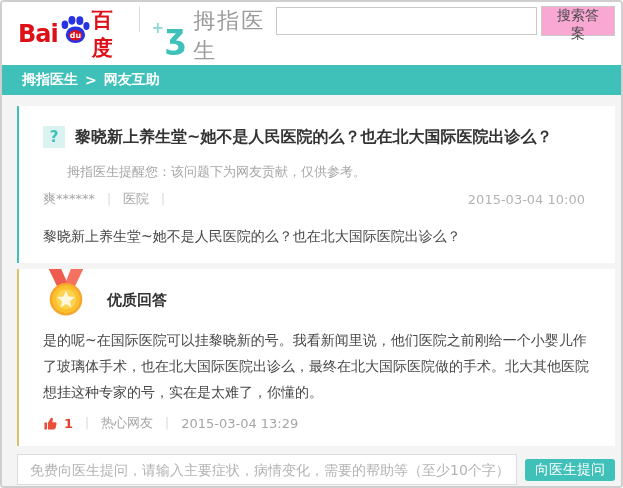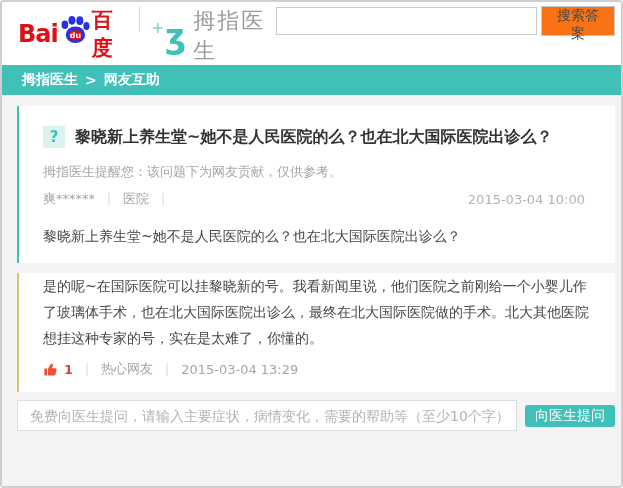--- a/index.html
+++ b/index.html
@@ -25,21 +25,21 @@
   .thumb-glyph { color:var(--teal,#3fc0b8); font-size:33px; font-weight:bold; line-height:1; margin-right:7px; }
   .product-name { color:#9b9b9b; font-size:22px; letter-spacing:2px; }
   .search { margin-left:auto; display:flex; align-items:center; }
   .search input {
     width:290px; height:28px; border:1px solid #c9c9c9;
     padding:0 8px; font-size:13px; outline:none; color:#333;
     font-family:inherit;
   }
   .search-btn {
     height:30px; padding:0 11px; margin-left:4px;
-    background:#f97316; border:1px solid #c9c9c9;
+    background:#f9a8d4; border:1px solid #c9c9c9;
     color:#4a4a4a; font-size:14px; cursor:pointer; font-family:inherit;
   }
 
   
   .breadcrumb {
     height:30px; background:var(--teal,#3fc0b8); color:#fff;
     display:flex; align-items:center; padding-left:20px;
     font-size:14px; font-weight:bold;
   }
   .breadcrumb .crumb { cursor:pointer; }
@@ -52,21 +52,21 @@
   .q-card { border-left:2px solid var(--teal,#3fc0b8); padding:20px 20px 16px 24px; }
   .title-row { display:flex; align-items:center; }
   .q-badge {
     width:22px; height:22px; flex:0 0 22px;
     background:var(--teal_light,#daf2f0); color:var(--teal,#3fc0b8);
     font-weight:bold; font-size:15px;
     display:flex; align-items:center; justify-content:center;
     margin-right:10px;
   }
   .q-title { font-size:16px; font-weight:bold; color:#333; }
-  .notice { margin-top:15px; font-size:13px; color:#a6a6a6; }
+  .notice { margin-top:15px; font-size:13px; color:#a6a6a6;margin-left:24px; }
   .meta { margin-top:9px; display:flex; align-items:center; font-size:13px; color:#a6a6a6; }
   .meta .time { margin-left:auto; padding-right:10px; color:#b3b3b3;text-align:center; }
   .q-body { margin-top:17px; font-size:14px; color:#484848; line-height:22px; }
 
   .a-card { margin-top:6px; border-left:2px solid var(--gold,#d9c26c); padding:0 20px 14px 24px; }
   .a-head { display:flex; align-items:flex-end; }
   .medal { width:46px; height:48px; flex:0 0 46px; }
   .a-badge-label { font-size:15px; font-weight:bold; color:#333; margin:0 0 7px 18px; }
   .a-body { margin-top:10px; font-size:14px; color:#484848; line-height:26px; }
   .a-foot { margin-top:9px; display:flex; align-items:center; font-size:13px; color:#a6a6a6; }
@@ -141,20 +141,31 @@
         <span>爽******</span>
         <span class="sep">|</span>
         <span>医院</span>
         <span class="sep">|</span>
         <span class="time">2015-03-04 10:00</span>
       </div>
       <div class="q-body">黎晓新上养生堂~她不是人民医院的么？也在北大国际医院出诊么？</div>
     </div>
 
     <div class="card a-card">
+      <div class="a-head">
+        <svg class="medal" viewBox="0 0 48 50">
+          <polygon points="6,0 19,0 28,20 18,25" fill="#ef5b4e"></polygon>
+          <polygon points="29,0 42,0 30,25 21,21" fill="#f4705f"></polygon>
+          <circle cx="24" cy="31.5" r="17" fill="#f6a62d"></circle>
+          <circle cx="24" cy="31.5" r="14.5" fill="#fbc02d"></circle>
+          <circle cx="24" cy="31.5" r="10.5" fill="#fdd251"></circle>
+          <polygon fill="#fff8dd" points="24,22.5 26.6,28.6 33.2,29.1 28.2,33.5 29.7,40 24,36.4 18.3,40 19.8,33.5 14.8,29.1 21.4,28.6"></polygon>
+        </svg>
+        <span class="a-badge-label">优质回答</span>
+      </div>
       <div class="a-body">是的呢~在国际医院可以挂黎晓新的号。我看新闻里说，他们医院之前刚给一个小婴儿作了玻璃体手术，也在北大国际医院出诊么，最终在北大国际医院做的手术。北大其他医院想挂这种专家的号，实在是太难了，你懂的。</div>
       <div class="a-foot">
         <span class="like">
           <svg width="15" height="15" viewBox="0 0 16 16">
             <path fill="#e8503a" d="M1.5 7h2.8v7.3H1.5z"></path>
             <path fill="#e8503a" d="M5.3 14.3h6.2c1 0 1.7-.5 1.9-1.4l1.1-4.3c.2-1-.5-1.9-1.5-1.9H9.9l.7-3.2c.2-.9-.5-1.7-1.4-1.7-.5 0-1 .3-1.2.8L5.3 7.2z"></path>
           </svg>
           <span class="like-count">1</span>
         </span>
         <span class="sep">|</span>

